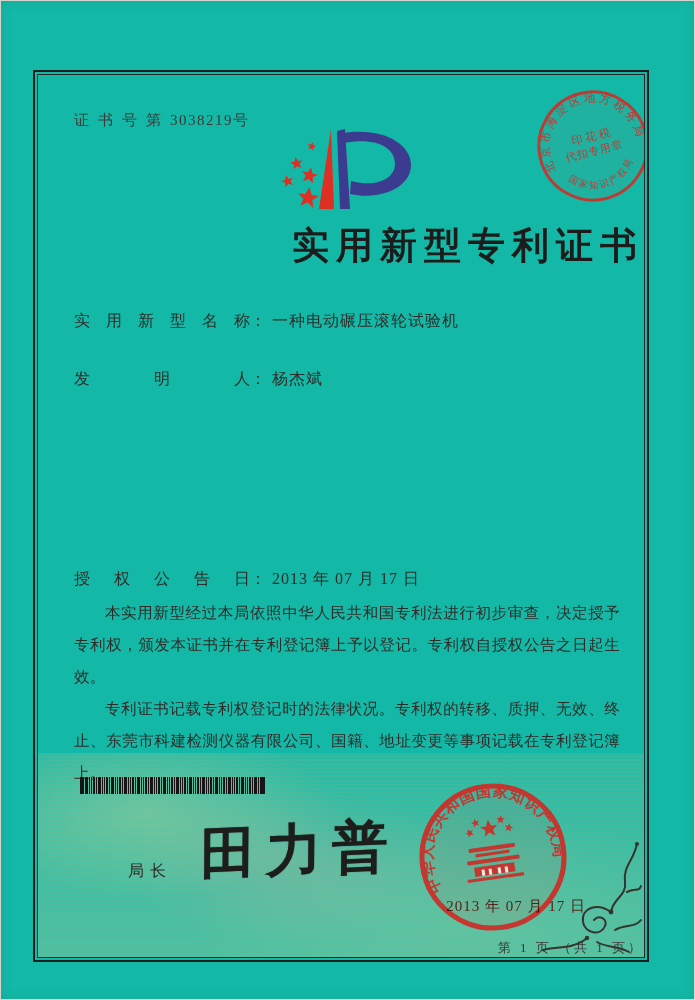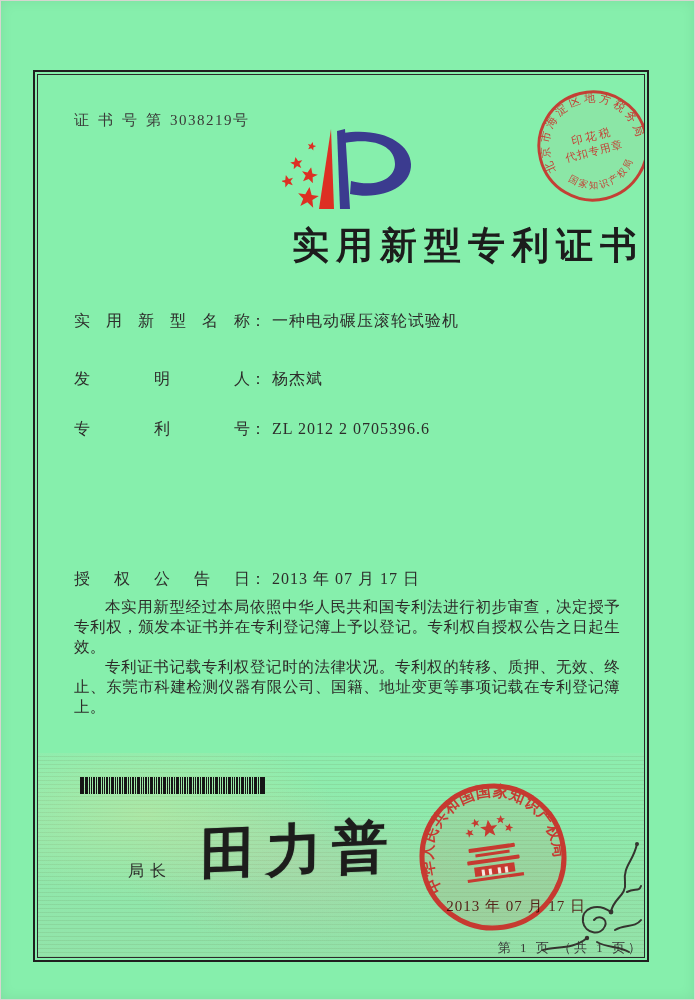--- a/index.html
+++ b/index.html
@@ -1,20 +1,20 @@
 <!DOCTYPE html>
 <html><head>
 <meta charset="utf-8">
 <style>
   * { margin:0; padding:0; box-sizing:border-box; }
   html,body { background:#e9e9e6; }
   body { font-family:"Liberation Serif","DejaVu Serif",serif; }
   .page {
     position:relative; width:695px; height:1000px; margin:0 auto;
-    background:#86efac;
+    background:#14b8a6;
     box-shadow: inset 0 0 0 1px #d6d6d0, inset 0 0 14px rgba(0,0,0,.08);
     overflow:hidden;
   }
   .frame {
     position:absolute; left:33px; top:70px; width:616px; height:892px;
     border:2px solid #1f1f1f;
   }
   .frame-inner {
     position:absolute; inset:2px; border:1px solid #2a2a2a; overflow:hidden;
   }
@@ -40,21 +40,21 @@
     position:absolute; left:0; right:0; top:146px; text-align:right;
     font-size:37px; font-weight:700; letter-spacing:7px; color:#1c1c1c;
     text-indent:7px;
   }
 
   .field { position:absolute; left:36px; font-size:16px; color:#2d2d2b; white-space:nowrap; }
   .flabel { display:inline-block; width:176px; text-align:justify; text-align-last:justify; vertical-align:bottom; }
   .fcolon { display:inline-block; }
   .fvalue { margin-left:6px; letter-spacing:1px; }
 
-  .paras { position:absolute; left:36px; top:522px; width:546px; font-size:15.5px; line-height:20px; color:#2e2c29; text-align:justify; letter-spacing:.2px; }
+  .paras { position:absolute; left:36px; top:522px; width:546px; font-size:15.5px; line-height:32px; color:#2e2c29; text-align:justify; letter-spacing:.2px; }
   .paras p { text-indent:2em; }
 
   .barcode { position:absolute; left:42px; top:702px; }
 
   .director { position:absolute; left:90px; top:786px; font-size:16px; letter-spacing:6px; color:#2b2b29; }
   .signature {
     position:absolute; left:162px; top:738px; font-size:56px; font-weight:600;
     letter-spacing:10px; color:#1d1d1c; transform:rotate(-2.5deg) skewX(-3deg);
     text-shadow:0 0 1px rgba(20,20,20,.6);
   }
@@ -104,23 +104,20 @@
           </g>
         </svg>
 
         <div class="title">实用新型专利证书</div>
 
         <div class="field" style="top:294px">
           <span class="flabel">发明人</span><span class="fcolon">：</span><span class="fvalue">杨杰斌</span>
         </div>
         <div class="field" style="top:236px">
           <span class="flabel">实用新型名称</span><span class="fcolon">：</span><span class="fvalue">一种电动碾压滚轮试验机</span>
-        </div>
-        <div class="field" style="top:344px">
-          <span class="flabel">专利号</span><span class="fcolon">：</span><span class="fvalue">ZL 2012 2 0705396.6</span>
         </div>
         <div class="field" style="top:494px">
           <span class="flabel">授权公告日</span><span class="fcolon">：</span><span class="fvalue">2013 年 07 月 17 日</span>
         </div>
 
         <div class="paras">
           <p>本实用新型经过本局依照中华人民共和国专利法进行初步审查，决定授予专利权，颁发本证书并在专利登记簿上予以登记。专利权自授权公告之日起生效。</p>
           <p>专利证书记载专利权登记时的法律状况。专利权的转移、质押、无效、终止、东莞市科建检测仪器有限公司、国籍、地址变更等事项记载在专利登记簿上。</p>
         </div>
 

